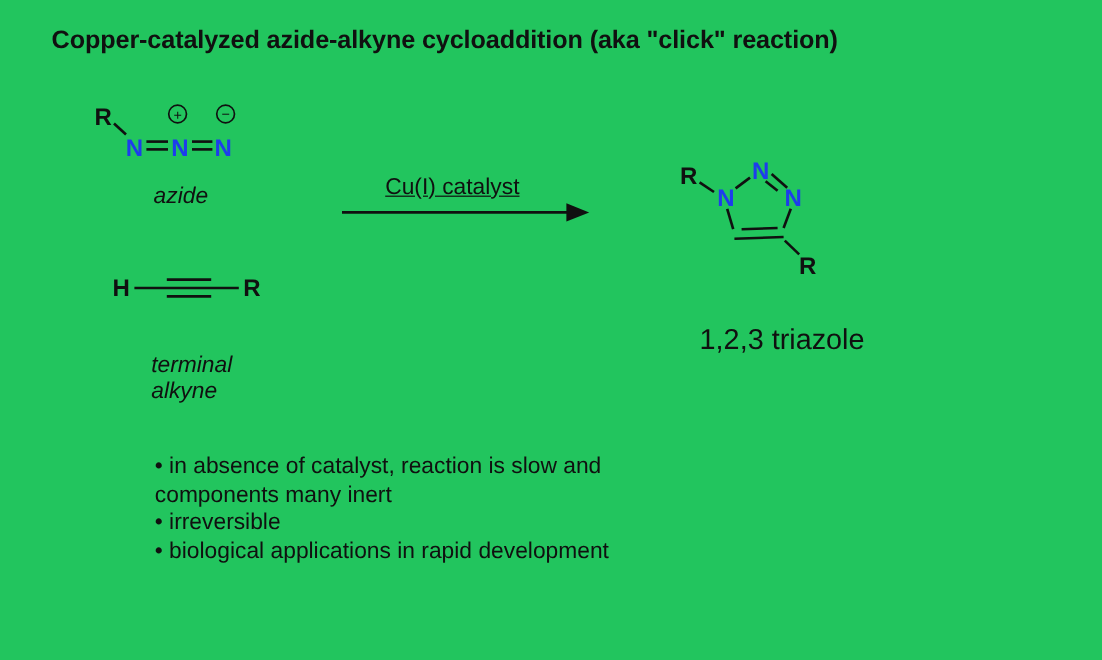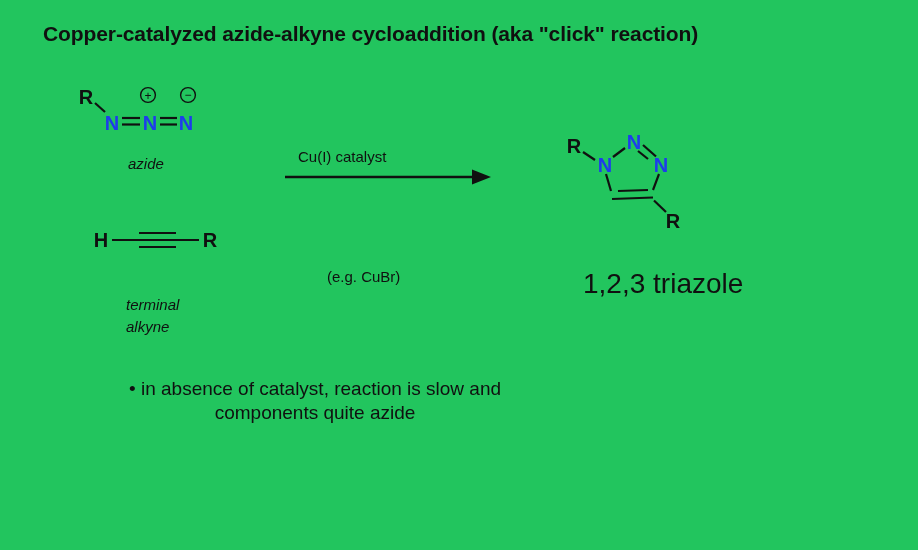--- a/index.html
+++ b/index.html
@@ -14,25 +14,25 @@
   }
   svg.scheme { position:absolute; left:0; top:0; width:918px; height:550px; }
   .bond   { stroke:var(--ink,#101010); stroke-width:2.2; stroke-linecap:butt; fill:none; }
   .arrow-line { stroke:var(--ink,#101010); stroke-width:2.4; }
   .arrow-head { fill:var(--ink,#101010); stroke:none; }
   .atom { font-family:"Liberation Sans","DejaVu Sans",sans-serif; font-weight:700; font-size:20px; text-anchor:middle; }
   .ink-t  { fill:var(--ink,#101010); }
   .blue-t { fill:var(--atom-blue,#1e3cec); }
   .charge-ring { fill:none; stroke:var(--ink,#101010); stroke-width:1.4; }
   .charge-t { font-family:"Liberation Sans","DejaVu Sans",sans-serif; font-size:12px; font-weight:400; text-anchor:middle; fill:var(--ink,#101010); }
-  .cap { position:absolute; font-size:15px; line-height:22px; white-space:nowrap; }
+  .cap { position:absolute; font-size:19px; line-height:22px; white-space:nowrap; }
   .italic { font-style:italic; }
-  .triazole-cap { font-size:28px; line-height:24px; }
+  .triazole-cap { font-size:24px; line-height:24px; }
   .notes { position:absolute; left:129px; top:377px; font-size:19px; line-height:23.6px; }
-  .note-line { white-space:nowrap;text-align:center; }
+  .note-line { white-space:nowrap; }
 </style>
 </head>
 <body>
 
 <div class="stage">
 
   <div class="title">Copper-catalyzed azide-alkyne cycloaddition (aka "click" reaction)</div>
 
   <svg class="scheme" viewBox="0 0 918 550">
 
@@ -80,31 +80,32 @@
       <line class="bond" x1="638" y1="151" x2="648" y2="159"></line>
       <line class="bond" x1="659" y1="174" x2="653" y2="190"></line>
       <line class="bond" x1="606" y1="174" x2="611" y2="191"></line>
       <line class="bond" x1="612" y1="199" x2="653" y2="197.5"></line>
       <line class="bond" x1="618" y1="191" x2="648" y2="190"></line>
       <line class="bond" x1="654" y1="200.5" x2="666" y2="212"></line>
       <text class="atom ink-t" x="673" y="228">R</text>
     </g>
   </svg>
 
-  <div class="cap" style="left:298px; top:146px;">Cu(I) catalyst</div>
-  <div class="cap" style="left:327px; top:266px;">(e.g. CuBr)</div>
+  <div class="cap" style="left:321px; top:146px;text-decoration:underline;">Cu(I) catalyst</div>
   <div class="cap italic" style="left:128px; top:153px;">azide</div>
 
   <div class="cap italic" style="left:126px; top:294px;">
     <div>terminal</div>
     <div>alkyne</div>
   </div>
 
   <div class="cap triazole-cap" style="left:583px; top:272px;">
     <div>1,2,3 triazole</div>
   </div>
 
   <div class="notes">
     <div class="note-line">• in absence of catalyst, reaction is slow and</div>
-    <div class="note-line">components quite azide</div>
+    <div class="note-line">components many inert</div>
+    <div class="note-line">• irreversible</div>
+    <div class="note-line">• biological applications in rapid development</div>
   </div>
 
 </div>
 
 </body></html>

